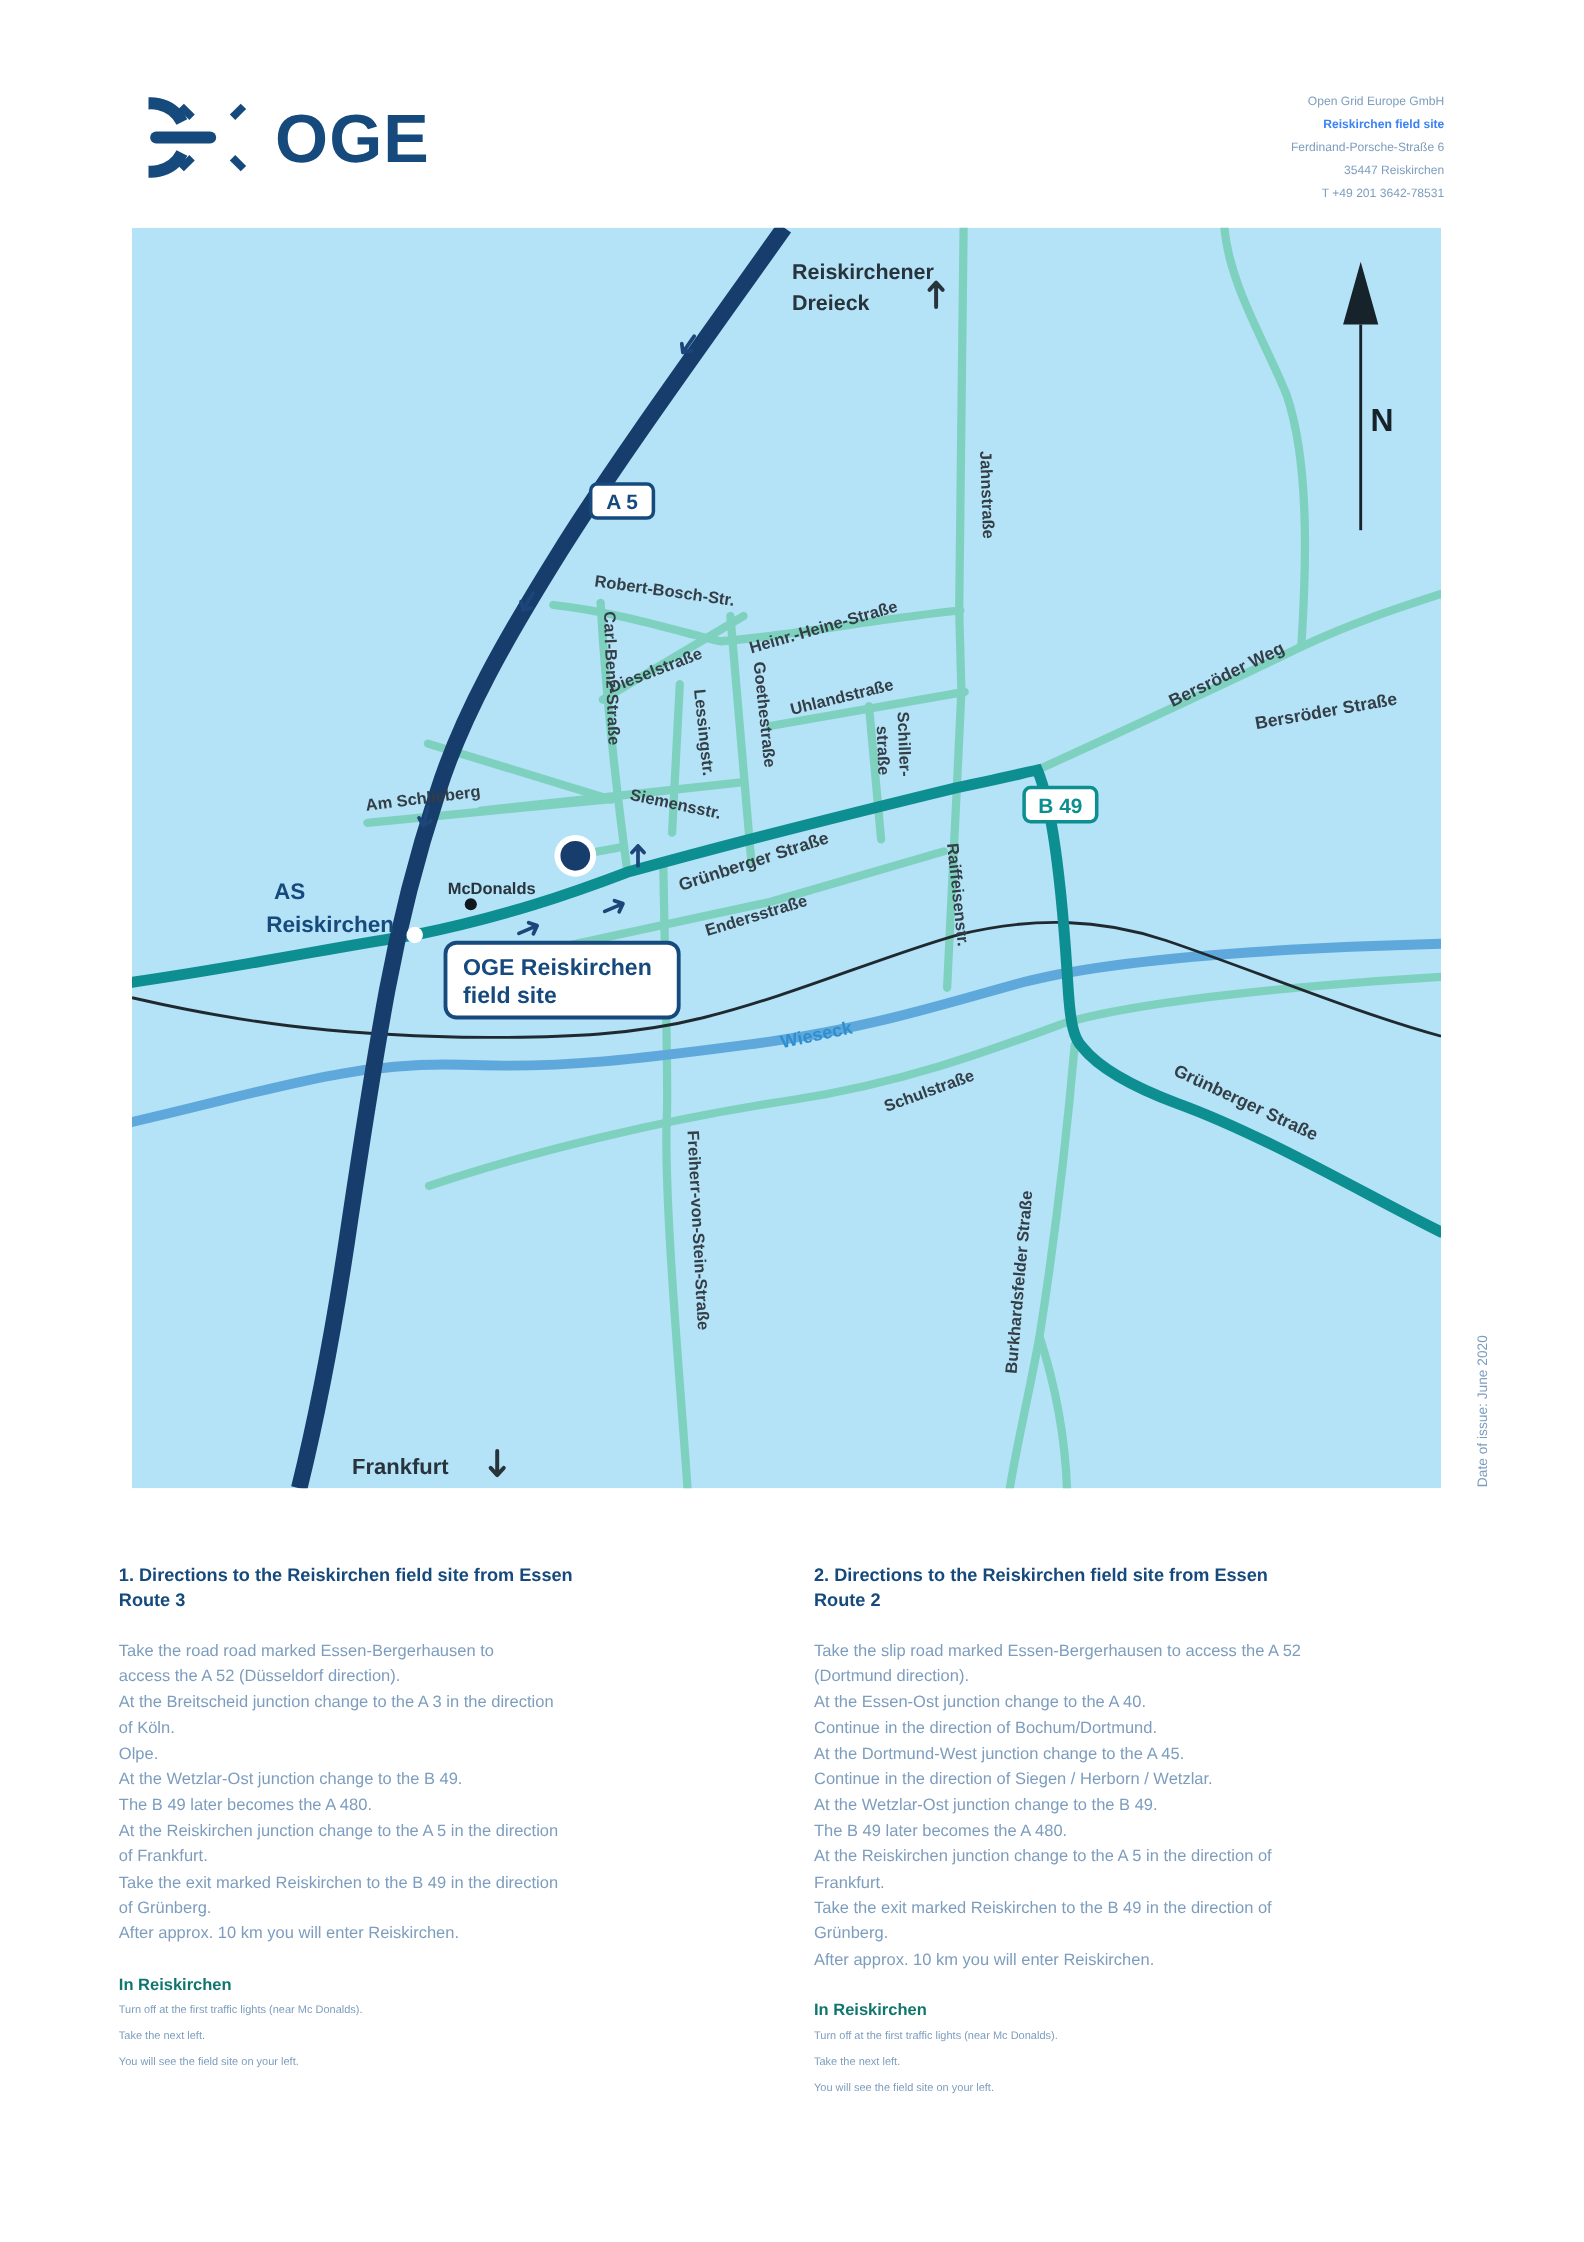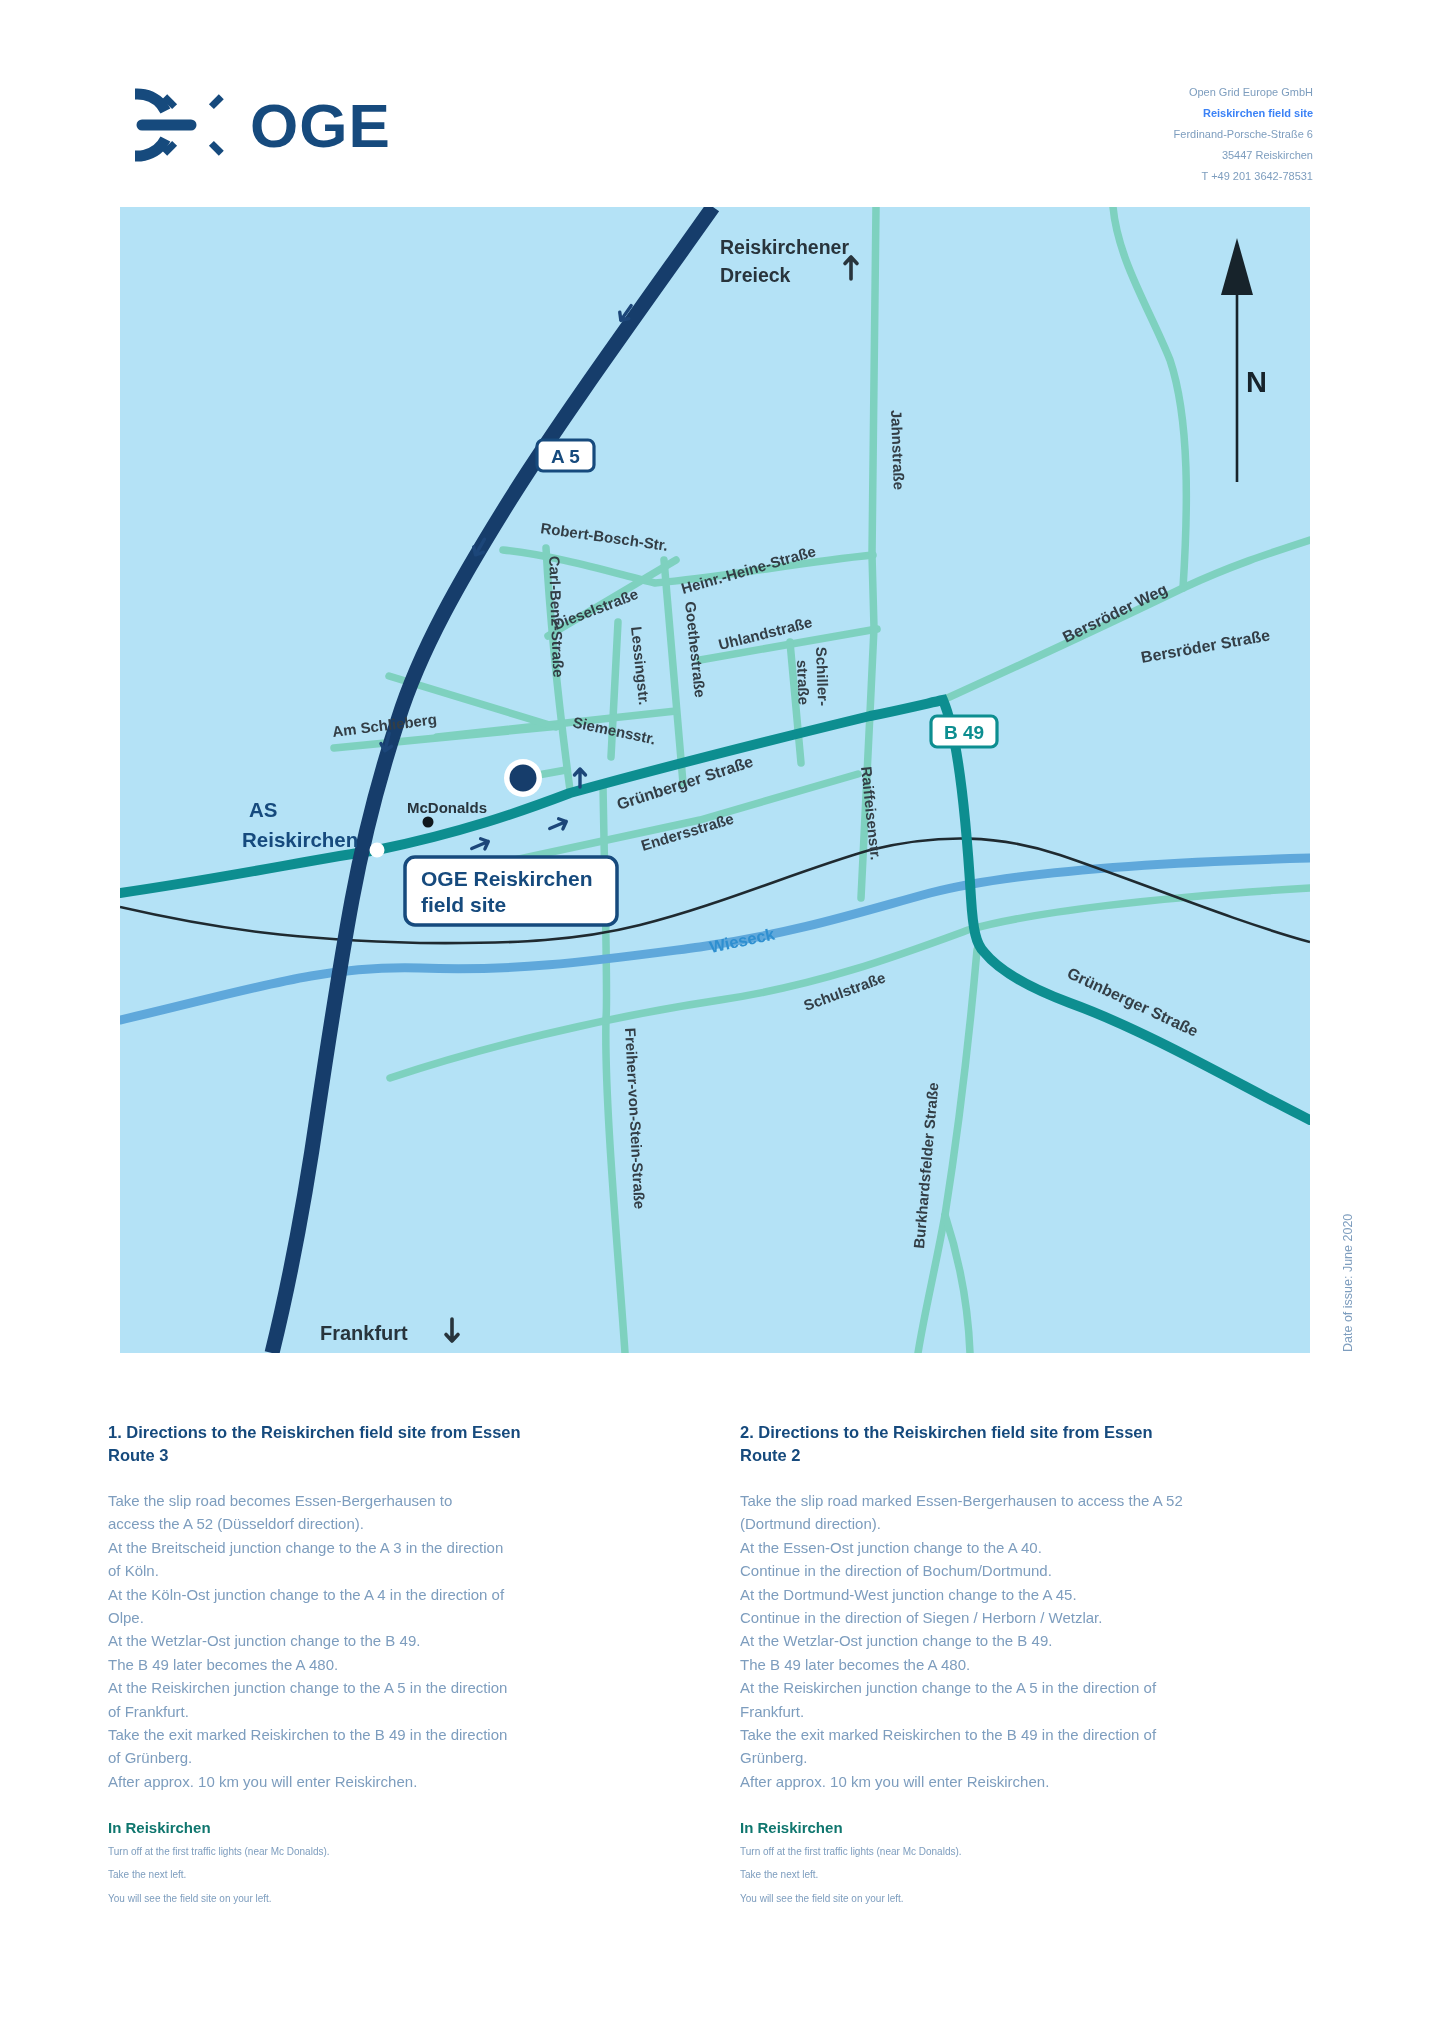--- a/index.html
+++ b/index.html
@@ -168,25 +168,24 @@
   <text class="navylab" x="249" y="817" font-size="20.5">AS</text>
   <text class="navylab" x="242" y="847" font-size="20.5">Reiskirchen</text>
 </svg>
 
 <div id="col1" class="abs col">
   <div class="col-title">
     <div>1. Directions to the Reiskirchen field site from Essen</div>
     <div>Route 3</div>
   </div>
   <div class="col-body">
-    <div>Take the slip road becomes Essen-Bergerhausen to</div>
+    <div>Take the road road marked Essen-Bergerhausen to</div>
     <div>access the A 52 (Düsseldorf direction).</div>
     <div>At the Breitscheid junction change to the A 3 in the direction</div>
     <div>of Köln.</div>
-    <div>At the Köln-Ost junction change to the A 4 in the direction of</div>
     <div>Olpe.</div>
     <div>At the Wetzlar-Ost junction change to the B 49.</div>
     <div>The B 49 later becomes the A 480.</div>
     <div>At the Reiskirchen junction change to the A 5 in the direction</div>
     <div>of Frankfurt.</div>
     <div>Take the exit marked Reiskirchen to the B 49 in the direction</div>
     <div>of Grünberg.</div>
     <div>After approx. 10 km you will enter Reiskirchen.</div>
   </div>
   <div class="subhead">In Reiskirchen</div>

